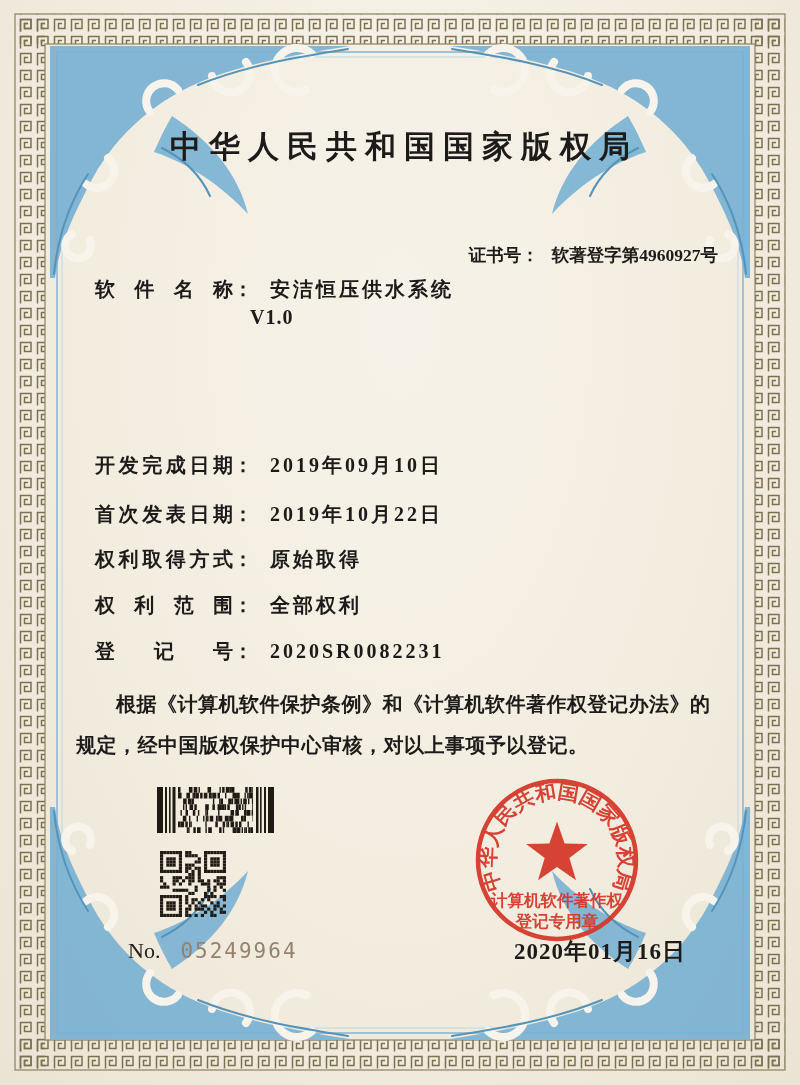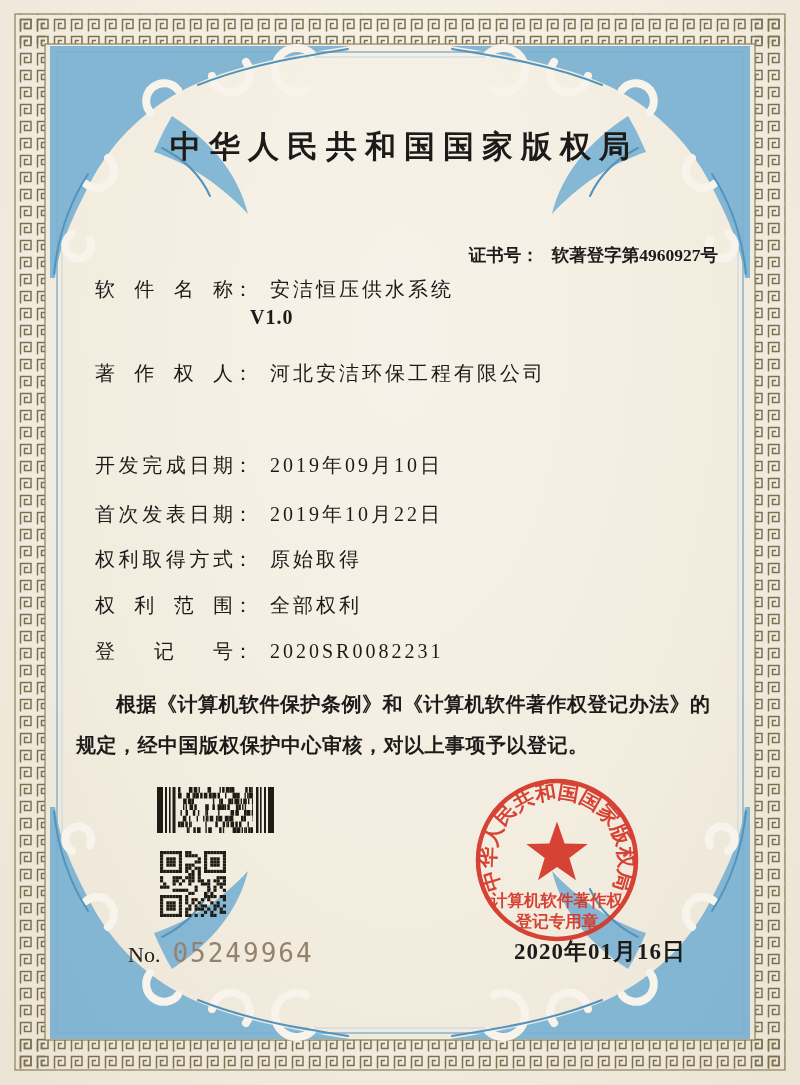--- a/index.html
+++ b/index.html
@@ -21,32 +21,32 @@
   .orn-edge{fill:none;stroke:#5594ba;stroke-width:2;stroke-linecap:round;}
   .orn-leaf{fill:#79b1d3;opacity:.9;}
 
   .authority{position:absolute;top:126px;left:0;right:0;text-align:center;
     font-size:31px;font-weight:700;letter-spacing:8px;text-indent:8px;white-space:nowrap;}
   .cert-title{position:absolute;top:179px;left:0;right:0;text-align:center;
     font-size:39px;font-weight:700;letter-spacing:4px;text-indent:4px;white-space:nowrap;}
   .cert-no{position:absolute;top:243px;right:82px;font-size:17.5px;font-weight:700;white-space:nowrap;}
   .cert-no .v{margin-left:13px;}
 
-  .field{position:absolute;left:95px;font-size:20px;font-weight:400;white-space:nowrap;}
+  .field{position:absolute;left:95px;font-size:20px;font-weight:700;white-space:nowrap;}
   .field .lab{display:inline-block;width:138px;text-align:justify;text-align-last:justify;}
   .field .val{margin-left:17px;letter-spacing:3px;}
   .val-sub{position:absolute;left:250px;font-size:20px;font-weight:700;letter-spacing:1px;}
 
   .statement{position:absolute;left:76px;top:684px;width:646px;
     font-size:20px;line-height:41px;letter-spacing:.5px;text-indent:2em;font-weight:600;}
 
   .serial{position:absolute;left:128px;top:938px;white-space:nowrap;}
   .serial .no{font-size:22px;color:#24211d;}
-  .serial .num{font-family:"DejaVu Sans Mono",monospace;font-size:26px;color:#95826e;
-    letter-spacing:2px;margin-left:12px;}
+  .serial .num{font-family:"DejaVu Sans Mono",monospace;font-size:21px;color:#95826e;
+    letter-spacing:2px;margin-left:20px;}
 
   .reg-date{position:absolute;left:482px;top:936px;font-size:23px;font-weight:700;letter-spacing:1px;margin-left:32px;}
 
   .barcode-wrap{position:absolute;left:157px;top:787px;}
   .qr-wrap{position:absolute;left:160px;top:851px;}
   .seal-wrap{position:absolute;left:467px;top:770px;opacity:.95;}
   .seal-red{fill:none;stroke:#d5392b;stroke-width:4.5;}
   .seal-text{fill:#d5392b;font-family:"Liberation Serif","DejaVu Serif",serif;font-weight:700;}
 </style>
 </head>
@@ -93,23 +93,20 @@
 
   <div class="cert-no">
     <span>证书号</span><span>：</span><span class="v">软著登字第4960927号</span>
   </div>
 
   <div class="field" style="top:276px;">
     <span class="lab">软件名称</span><span>：</span><span class="val">安洁恒压供水系统</span>
   </div>
   <div class="val-sub" style="top:306px;">V1.0</div>
 
-  <div class="field" style="top:360px;">
-    <span class="lab">著作权人</span><span>：</span><span class="val">河北安洁环保工程有限公司</span>
-  </div>
 
   <div class="field" style="top:452px;">
     <span class="lab">开发完成日期</span><span>：</span><span class="val">2019年09月10日</span>
   </div>
 
   <div class="field" style="top:501px;">
     <span class="lab">首次发表日期</span><span>：</span><span class="val">2019年10月22日</span>
   </div>
 
   <div class="field" style="top:592px;">

